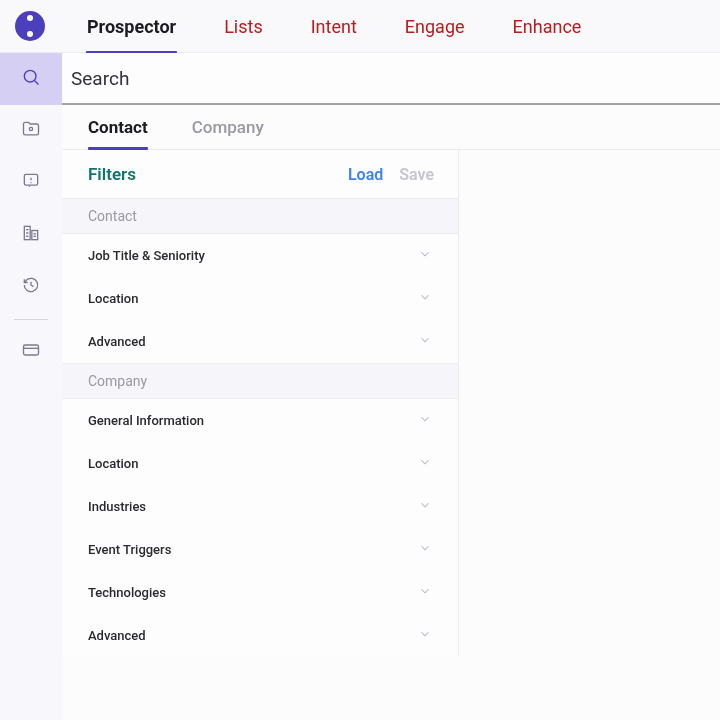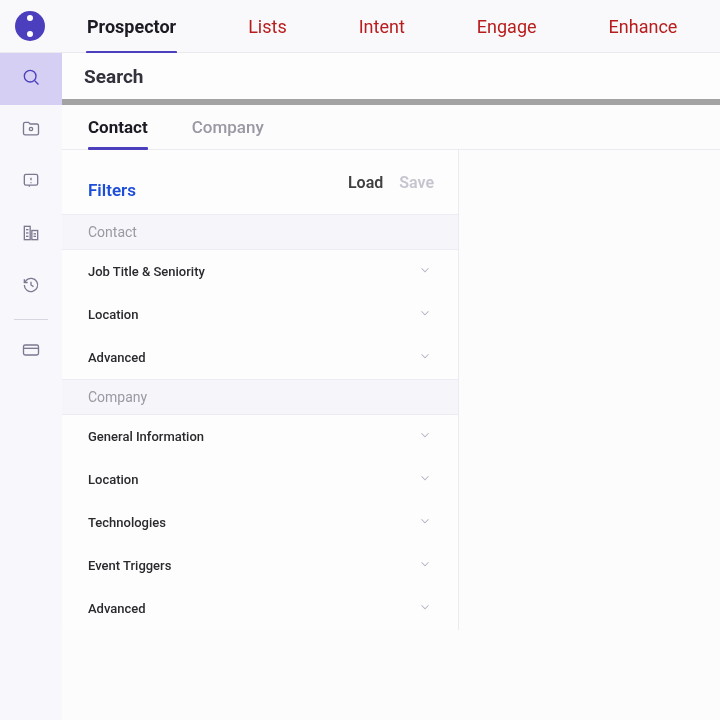--- a/index.html
+++ b/index.html
@@ -37,21 +37,21 @@
   .logo::before {
     width: 6px; height: 6px;
     top: 4px; left: 12px;
   }
   .logo::after {
     width: 6px; height: 6px;
     bottom: 4px; left: 12px;
   }
   .topnav-items {
     display: flex;
-    gap: 72px;
+    gap: 48px;
     align-items: center;
   }
   .topnav-item {
     font-size: 18px;
     font-weight: 400;
     color: #b91c1c;
     position: relative;
     padding-bottom: 0;
     cursor: pointer;
   }
@@ -114,25 +114,25 @@
     top: 53px;
     left: 62px;
     right: 0;
     bottom: 0;
     background: #fcfcfd;
   }
   .searchbar {
     height: 52px;
     display: flex;
     align-items: center;
-    padding-left: 22px;
-    border-bottom: 6px solid #a3a3a3;
+    padding-left: 9px;
+    border-bottom: 2px solid #a3a3a3;
     font-size: 19px;
     color: #34323c;
-    font-weight: 700;
+    font-weight: 400;
     cursor: text;
     background: #fdfdfe;
   }
 
   .subtabs {
     display: flex;
     gap: 44px;
     padding: 12px 0 0 26px;
     border-bottom: 1px solid #eceaf0;
   }
@@ -165,35 +165,34 @@
     background: #fdfdfe;
   }
   .filters-header {
     display: flex;
     align-items: center;
     justify-content: space-between;
     padding: 14px 24px 14px 26px;
   }
   .filters-title {
     font-size: 17px;
-    color: #1d4ed8;
+    color: #0f766e;
     font-weight: 600;
-    margin-top: 16px;
   }
   .filters-actions {
     display: flex;
     gap: 16px;
   }
   .action-link {
     font-size: 16px;
     font-weight: 600;
     cursor: pointer;
   }
   .action-link.primary {
-    color: #404040;
+    color: #3b82f6;
     margin-left: 16px;
   }
   .action-link.muted {
     color: #c6c4ce;
   }
 
   .section-label {
     font-size: 14px;
     color: #9a98a3;
     background: #f6f5f9;
@@ -353,36 +352,44 @@
     </div>
     <div class="filter-row">
       <span class="label">Location</span>
       <span class="chev">
         <svg width="14" height="14" viewBox="0 0 24 24">
             <polyline points="6 9 12 15 18 9"></polyline>
           </svg>
       </span>
     </div>
     <div class="filter-row">
+      <span class="label">Industries</span>
+      <span class="chev">
+        <svg width="14" height="14" viewBox="0 0 24 24">
+            <polyline points="6 9 12 15 18 9"></polyline>
+          </svg>
+      </span>
+    </div>
+    <div class="filter-row">
+      <span class="label">Event Triggers</span>
+      <span class="chev">
+        <svg width="14" height="14" viewBox="0 0 24 24">
+            <polyline points="6 9 12 15 18 9"></polyline>
+          </svg>
+      </span>
+    </div>
+    <div class="filter-row">
       <span class="label">Technologies</span>
       <span class="chev">
         <svg width="14" height="14" viewBox="0 0 24 24">
             <polyline points="6 9 12 15 18 9"></polyline>
           </svg>
       </span>
     </div>
     <div class="filter-row">
-      <span class="label">Event Triggers</span>
-      <span class="chev">
-        <svg width="14" height="14" viewBox="0 0 24 24">
-            <polyline points="6 9 12 15 18 9"></polyline>
-          </svg>
-      </span>
-    </div>
-    <div class="filter-row">
       <span class="label">Advanced</span>
       <span class="chev">
         <svg width="14" height="14" viewBox="0 0 24 24">
             <polyline points="6 9 12 15 18 9"></polyline>
           </svg>
       </span>
     </div>
 
   </div>
 </div>

